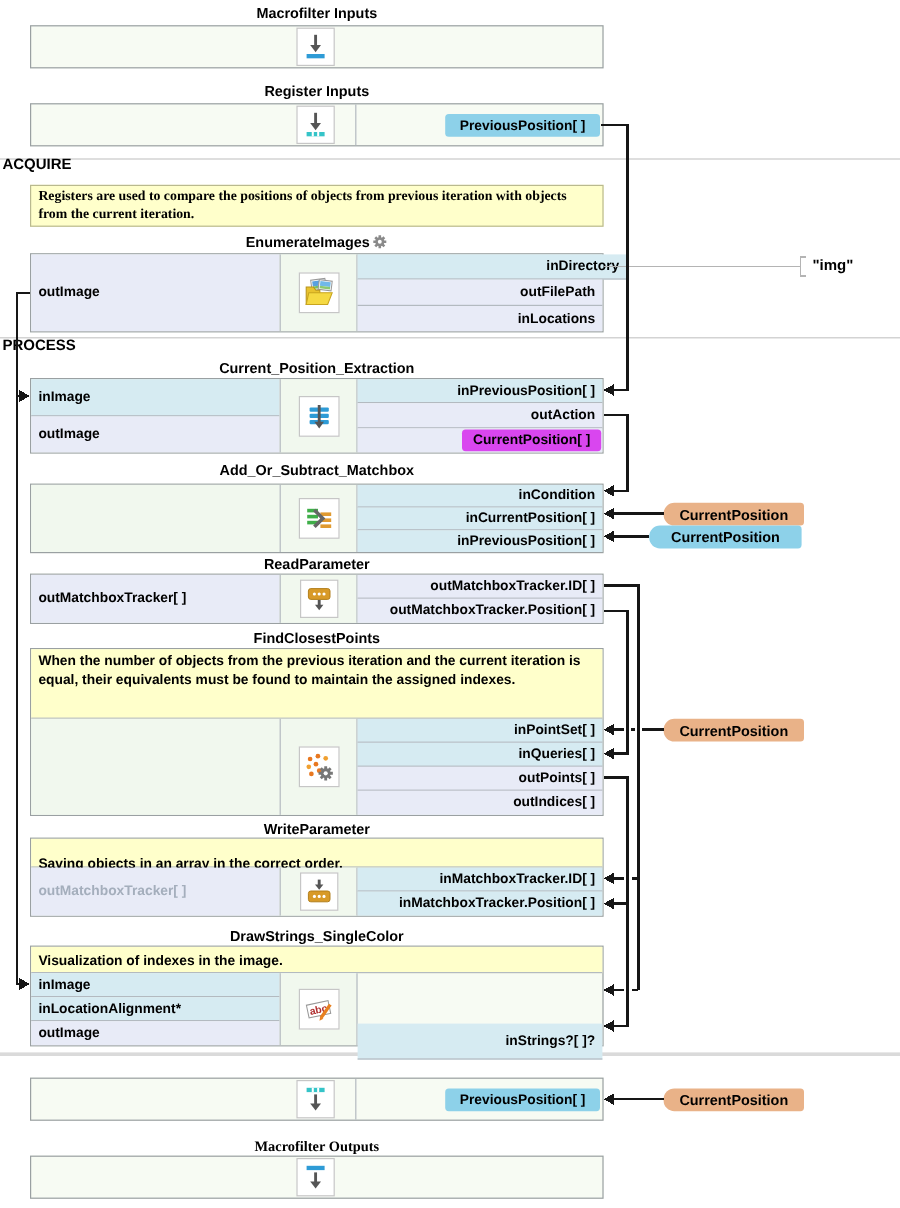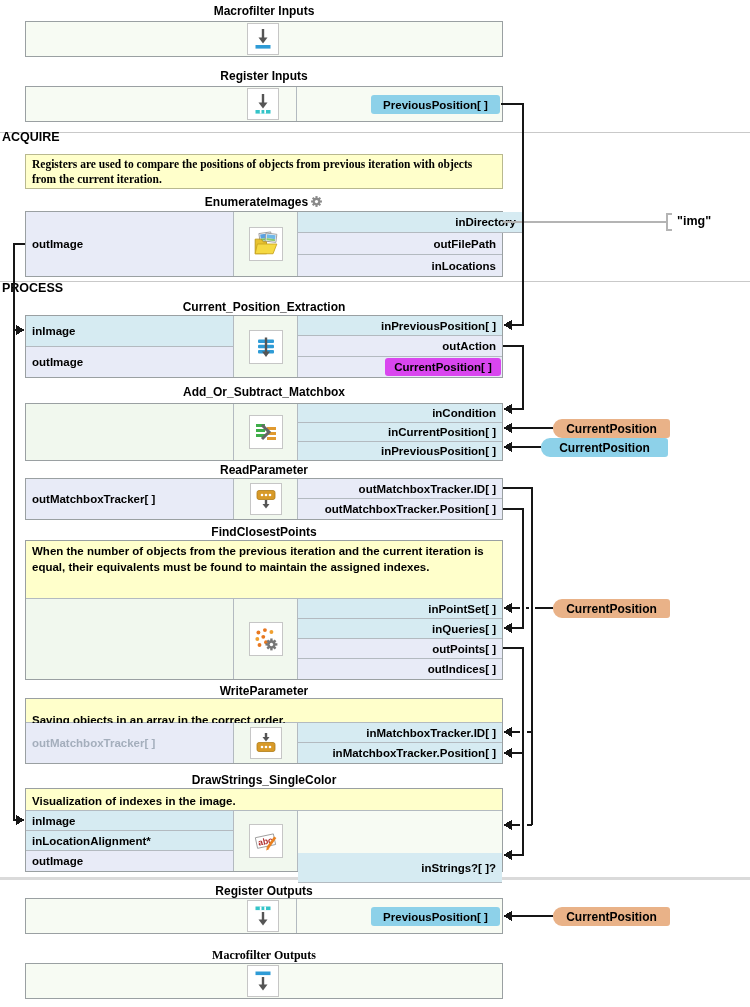--- a/index.html
+++ b/index.html
@@ -249,21 +249,20 @@
           <line x1="20.5" y1="8.5" x2="13.5" y2="18.5" stroke="#e88020" stroke-width="2.6"></line>
           <polygon points="12.2,20.8 12.8,17.6 15.2,19.3" fill="#e88020"></polygon>
         </svg>
       </div>
     </div>
     <div class="cell in pr bb" style="left:272px;top:22px;width:204px;height:30px;margin-top:42px;">inStrings?[ ]?</div>
   </div>
 
   <div class="thick-line" style="top:877px;"></div>
 
-  <div class="btitle" style="top:883px;">Register Outputs</div>
   <div class="box" style="top:898px;height:36px;">
     <div class="divider" style="left:270px;"></div>
     <div class="iconbox" style="position:absolute;left:221px;top:1px;width:32px;height:32px;">
       <svg width="24" height="24" viewBox="0 0 24 24">
         <rect x="4.5" y="2.5" width="15" height="3.6" fill="#35c4c8"></rect>
         <rect x="8.8" y="2.5" width="1.7" height="3.6" fill="#fff"></rect>
         <rect x="13.3" y="2.5" width="1.7" height="3.6" fill="#fff"></rect>
         <rect x="10.8" y="8" width="2.4" height="9" fill="#555"></rect>
         <polygon points="7.5,15.5 16.5,15.5 12,21.5" fill="#555"></polygon>
       </svg>

